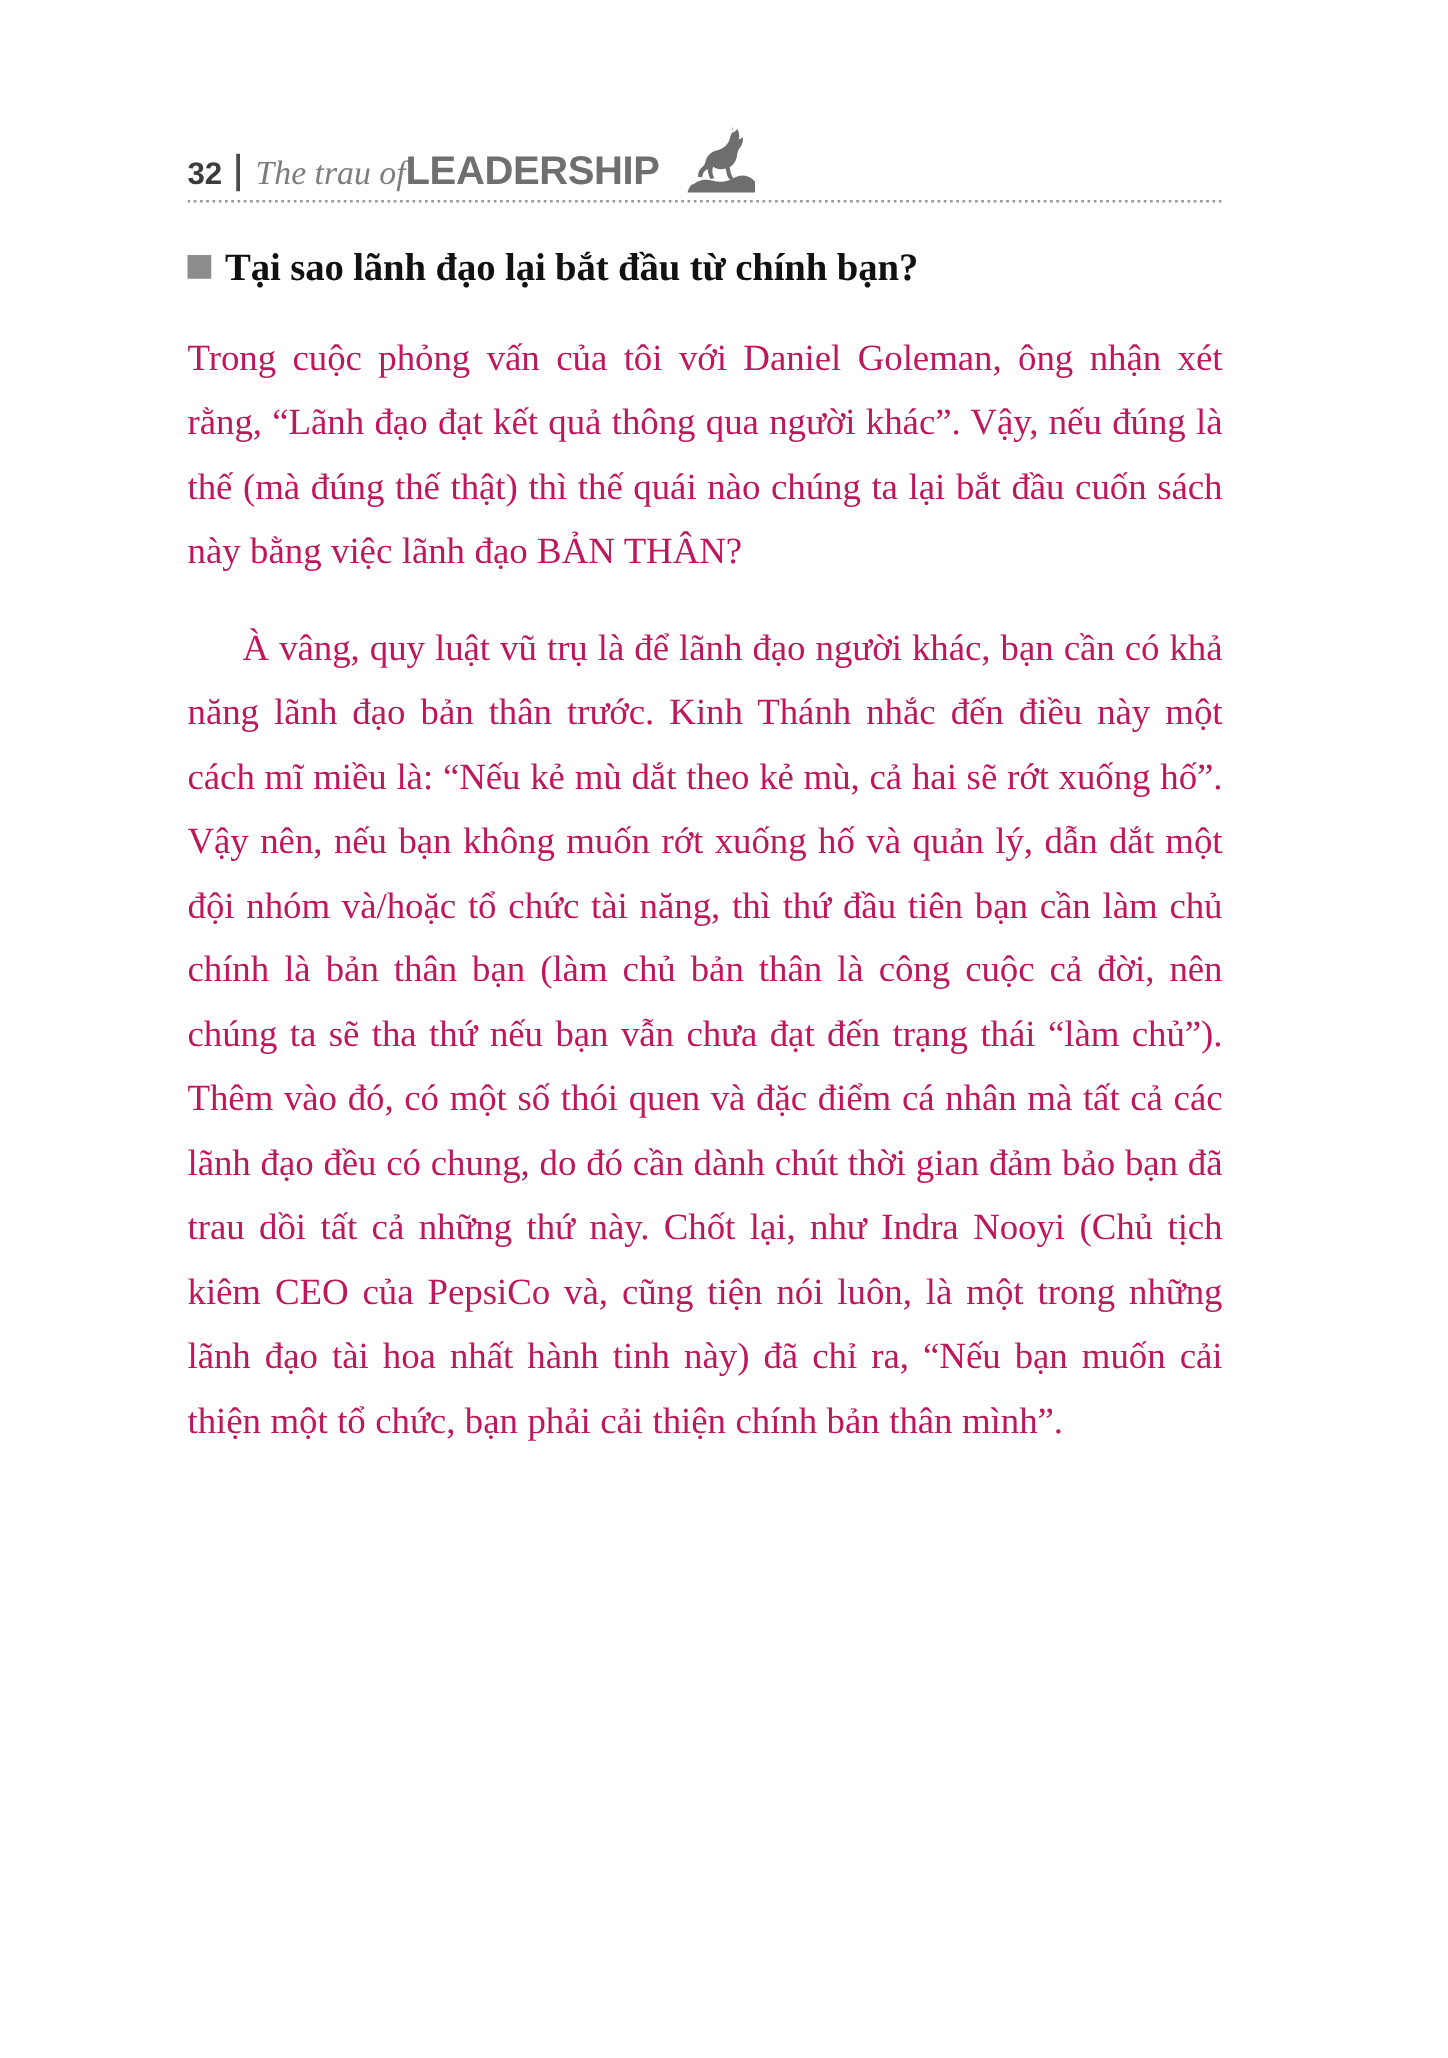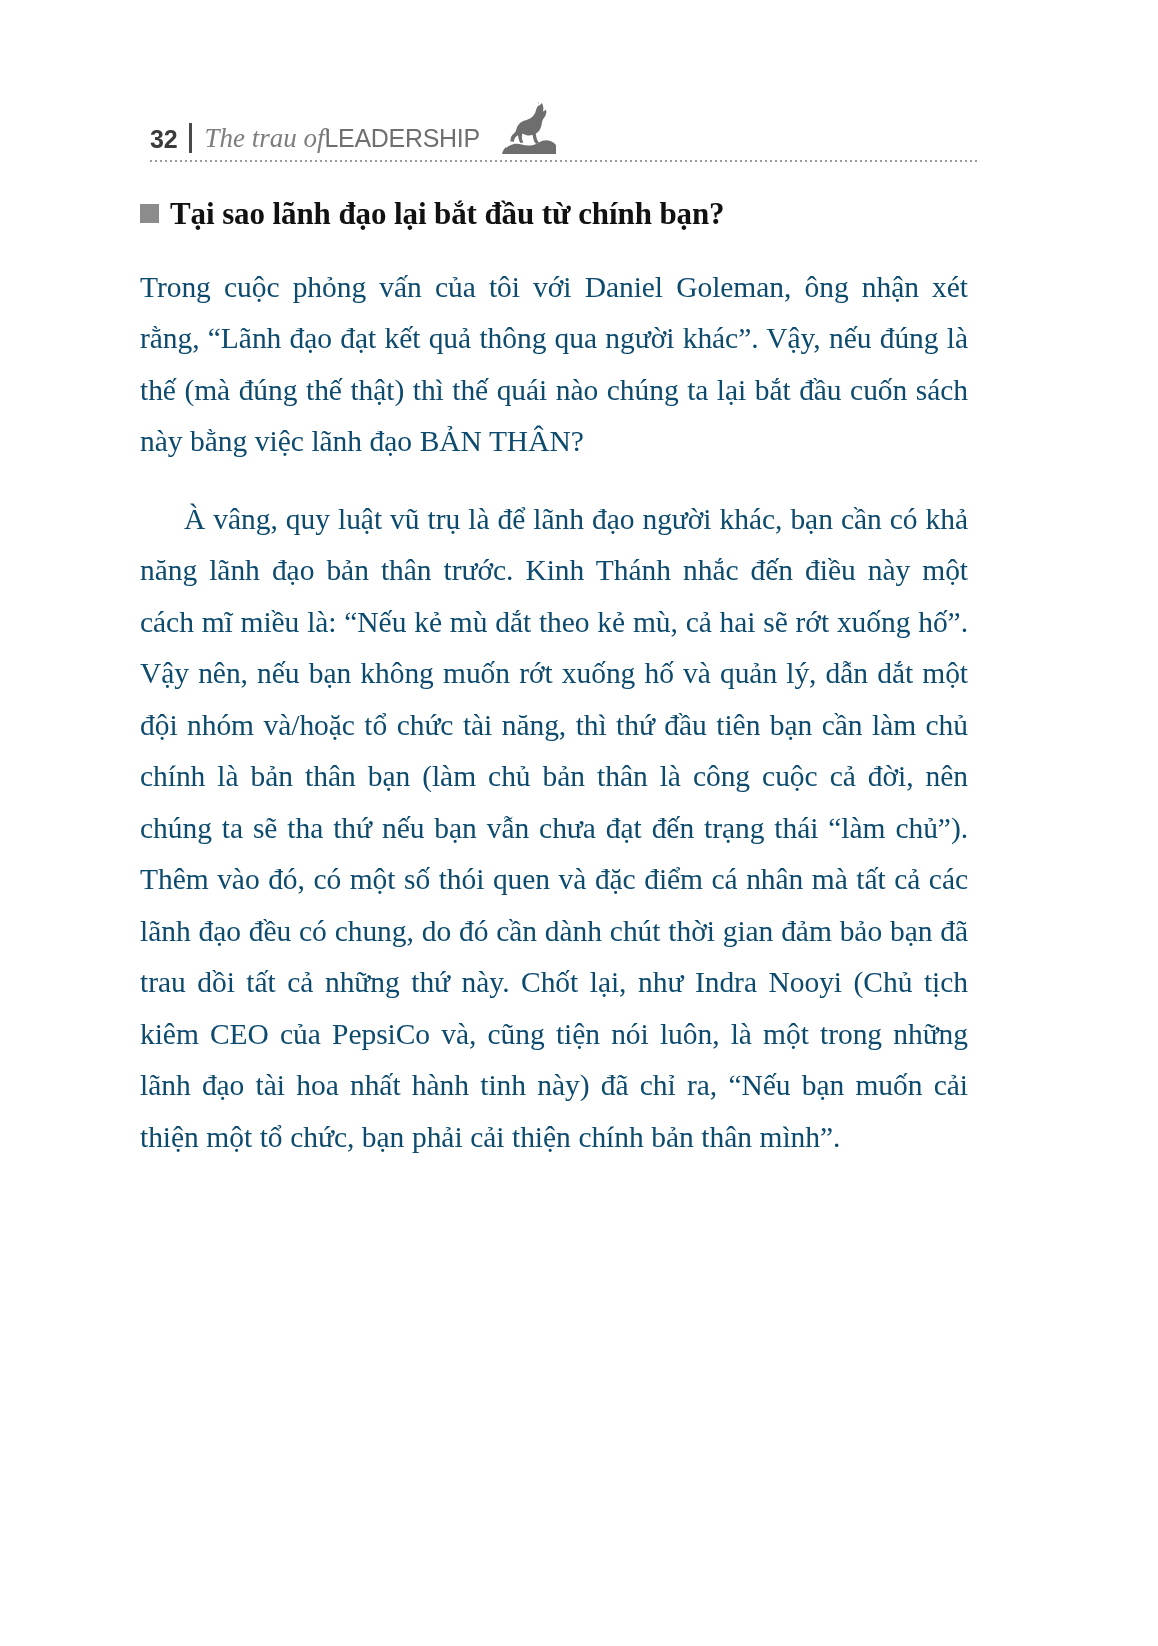--- a/index.html
+++ b/index.html
@@ -58,22 +58,22 @@
     color: #7d7d7d;
     padding-bottom: 2px;
     white-space: nowrap;
   }
   .header-title .ht-italic {
     font-style: italic;
     font-family: "Liberation Serif", "DejaVu Serif", serif;
   }
   .header-title .ht-bold {
     font-family: "Liberation Sans", "DejaVu Sans", sans-serif;
-    font-weight: normal;
-    font-size: 25px;
+    font-weight: bold;
+    font-size: 32px;
     letter-spacing: -0.3px;
     color: #6f6f6f;
   }
 
   .wolf-logo {
     margin-left: 14px;
     margin-bottom: -6px;
     flex: 0 0 auto;
     line-height: 0;
   }
@@ -85,21 +85,21 @@
     width: 828px;
     height: 2px;
     background-image: linear-gradient(to right, #9a9a9a 0 2px, transparent 2px 5px);
     background-size: 5px 2px;
     background-repeat: repeat-x;
   }
 
   
   .content {
     position: absolute;
-    left: 140px;
+    left: 150px;
     top: 196px;
     width: 828px;
     font-family: Liberation Serif, serif;
   }
 
   .section-heading {
     display: flex;
     align-items: baseline;
     font-size: 31px;
     font-weight: bold;
@@ -119,21 +119,21 @@
   .heading-text {
     letter-spacing: -0.1px;
   }
 
   p.body-par {
     font-size: 29.5px;
     line-height: 51.5px;
     text-align: justify;
     text-justify: inter-word;
     margin: 0 0 26px 0;
-    color: #0c4a6e;
+    color: #be185d;
     letter-spacing: -0.05px;
     word-spacing: 0.3px;
   }
   p.body-par.indented {
     text-indent: 44px;
   }
   p.body-par:last-child {
     margin-bottom: 0;
   }
 </style>

